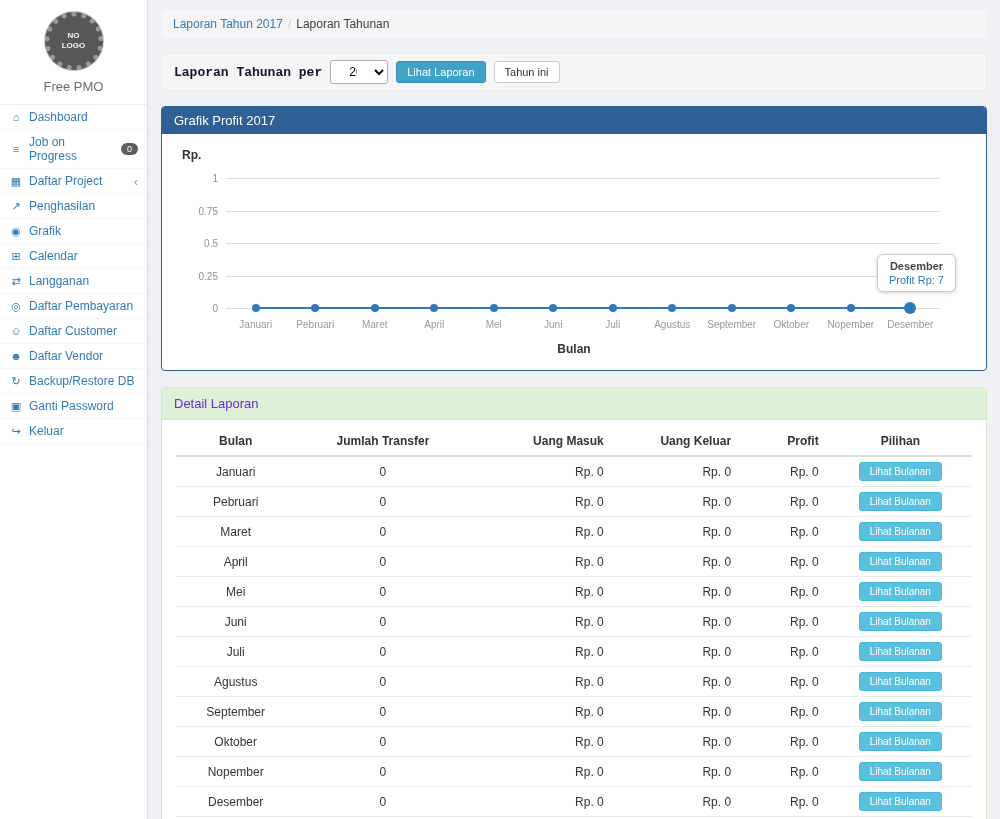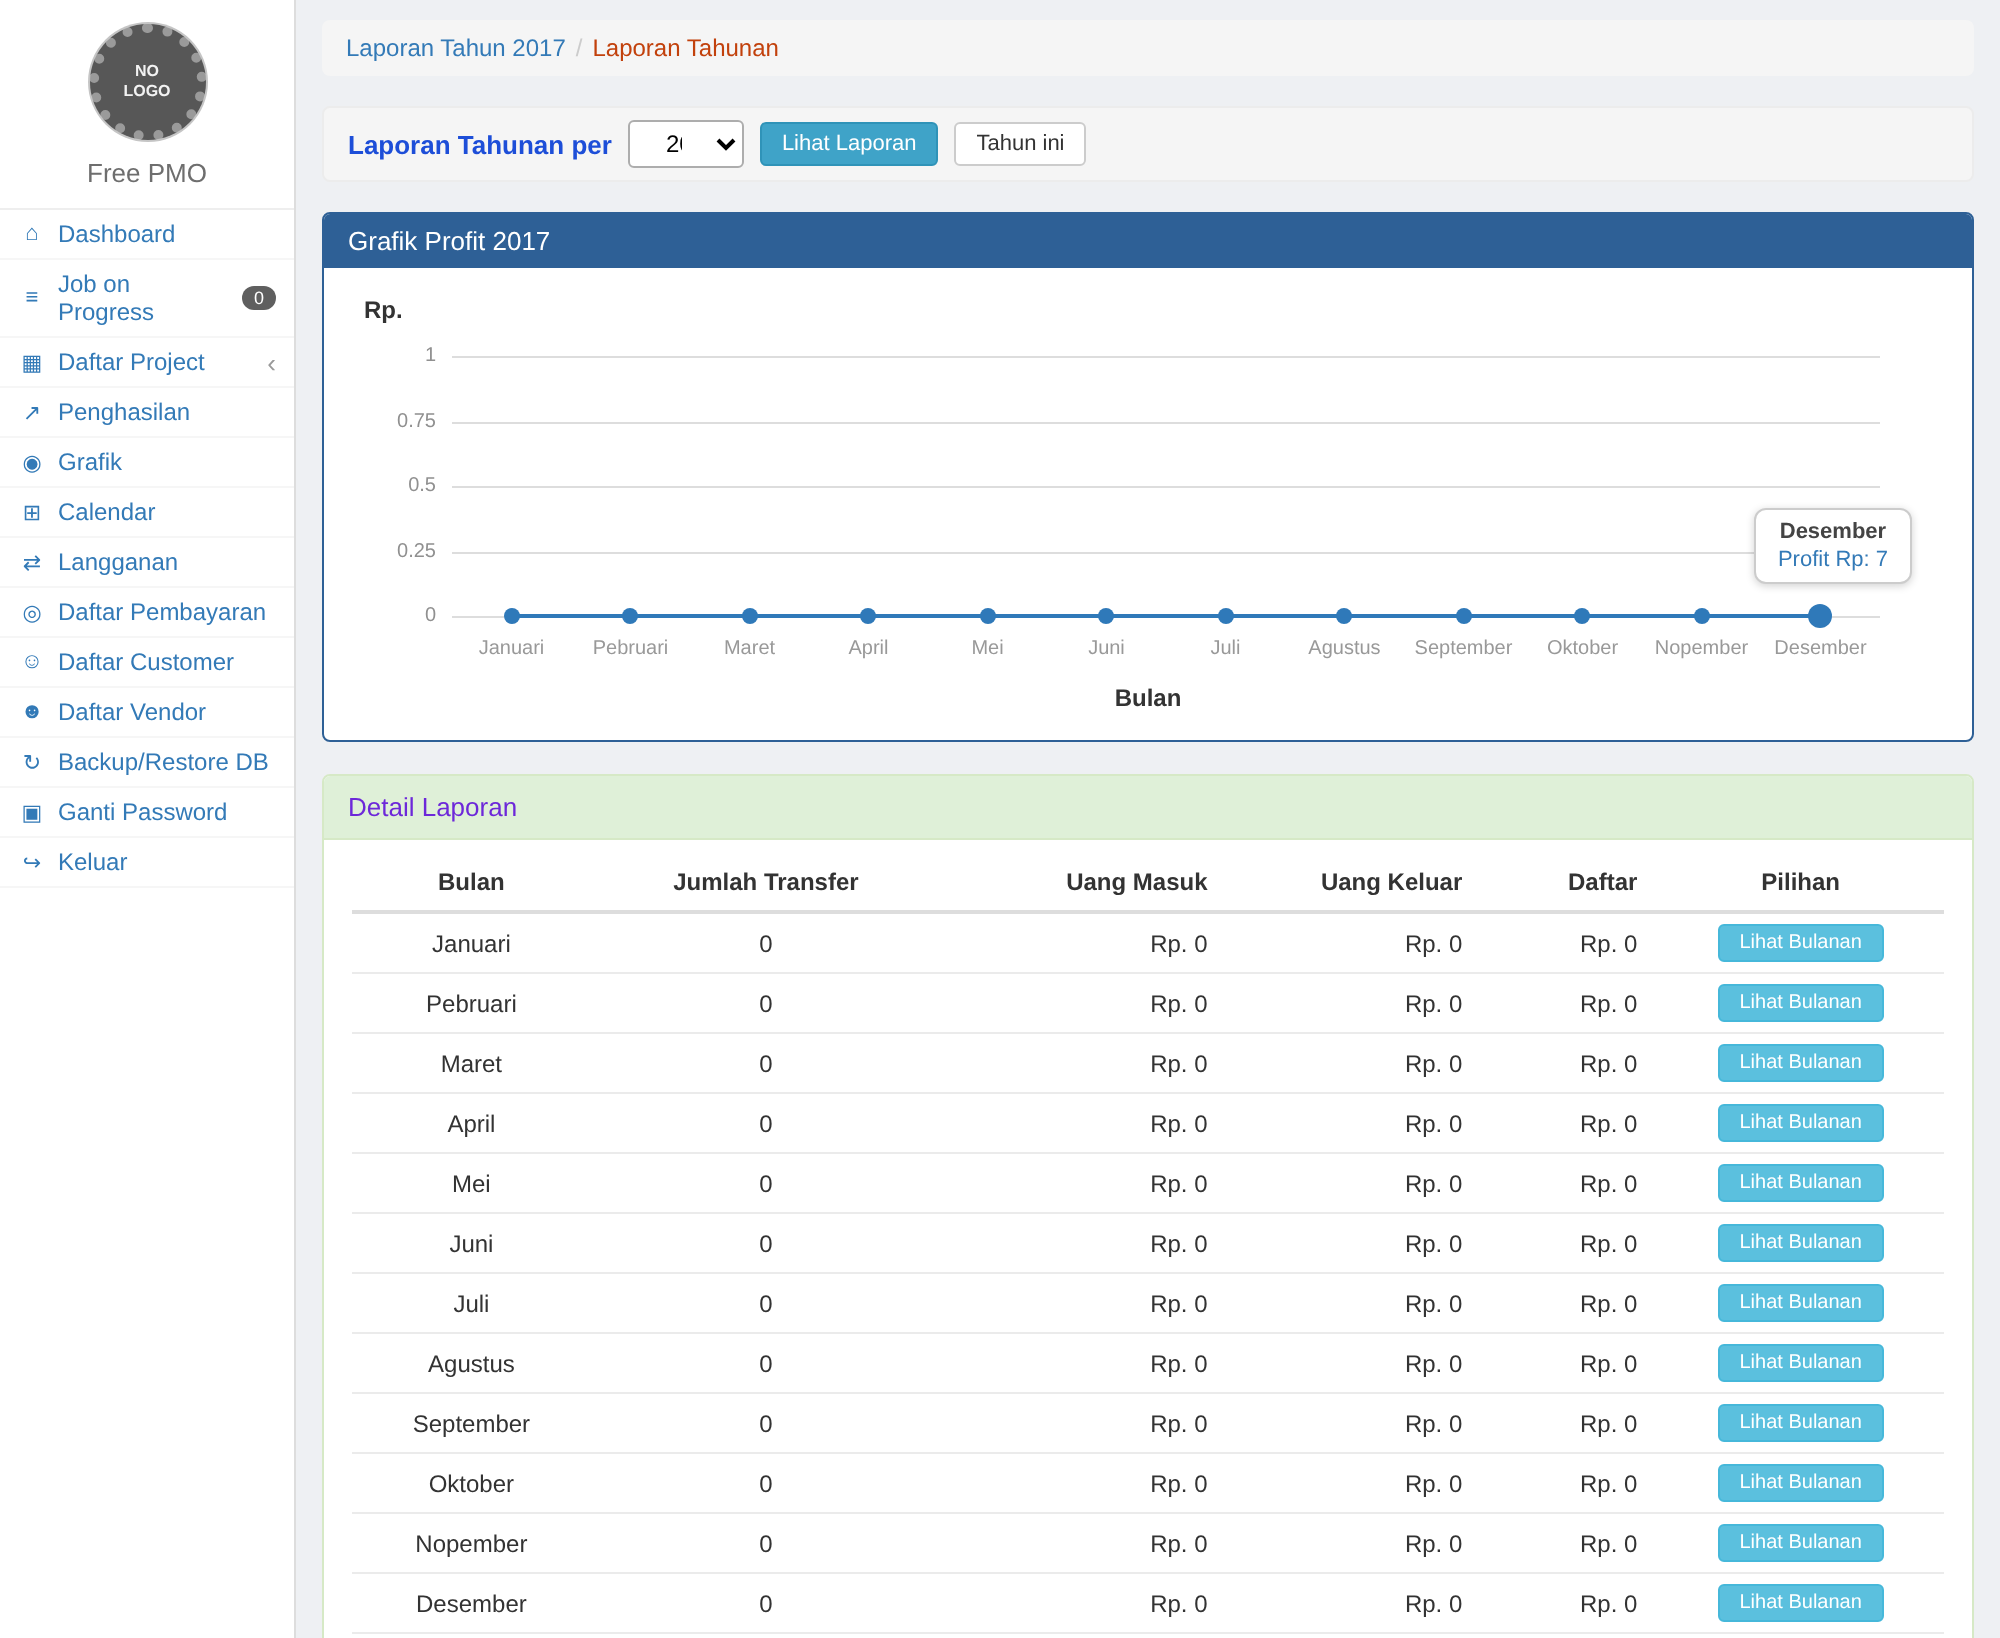--- a/index.html
+++ b/index.html
@@ -16,23 +16,23 @@
 .menu a { display:flex; align-items:center; gap:6px; padding:5px 9px; font-size:12px; color:#337ab7; text-decoration:none; border-bottom:1px solid #f6f6f6; cursor:pointer; }
 .menu .si-icon { width:14px; text-align:center; font-size:11px; flex-shrink:0; }
 .menu .badge { margin-left:auto; background:#5f5f5f; color:#fff; border-radius:9px; font-size:9px; padding:1px 6px; }
 .menu .chev { margin-left:auto; color:#9a9a9a; font-size:13px; line-height:1; }
 
 
 .content { flex:1; padding:10px 13px 0; display:flex; flex-direction:column; min-width:0; }
 .breadcrumb { background:#f5f5f5; border-radius:4px; padding:7px 12px; font-size:12px; margin-bottom:15px; }
 .breadcrumb a { color:#337ab7; text-decoration:none; cursor:pointer; }
 .breadcrumb .sep { margin:0 5px; color:#ccc; }
-.breadcrumb .cur { color:#c2410c;text-align:center; }
+.breadcrumb .cur { color:#404040;text-align:center; }
 .filterbar { background:#f5f5f5; border:1px solid #ececec; border-radius:4px; padding:6px 12px; display:flex; align-items:center; gap:8px; margin-bottom:15px; }
-.filterbar .flabel { color:#1d4ed8; font-weight:bold; font-size:13px; }
+.filterbar .flabel { color:#0f172a; font-weight:bold; font-size:13px;font-family:Liberation Mono, monospace; }
 .filterbar select { font-family:inherit; font-size:12px; padding:2px 14px; border:1px solid #adadad; border-radius:3px; background:#fff; width:58px; height:24px; cursor:pointer; }
 .btn { display:inline-block; font-size:11px; padding:4px 10px; border-radius:3px; border:1px solid transparent; cursor:pointer; font-family:inherit; }
 .btn-primary { background:#3fa3c8; border-color:#2f93b8; color:#fff; }
 .btn-default { background:#fff; border-color:#ccc; color:#333; }
 .btn-info { background:#5bc0de; border-color:#46b8da; color:#fff; font-size:10px; padding:3px 10px; }
 
 
 .panel { border-radius:4px; margin-bottom:16px; background:#fff; }
 .panel-chart { border:1px solid #2e6096; }
 .panel-chart .phead { background:#2e6096; color:#fff; padding:6px 12px; font-size:13px; border-radius:3px 3px 0 0; }
@@ -264,21 +264,21 @@
     <section class="panel panel-detail">
       <div class="phead">Detail Laporan</div>
       <div class="pbody">
         <table>
           <thead>
             <tr>
               <th class="col-c">Bulan</th>
               <th class="col-c">Jumlah Transfer</th>
               <th class="col-r">Uang Masuk</th>
               <th class="col-r">Uang Keluar</th>
-              <th class="col-r">Daftar</th>
+              <th class="col-r">Profit</th>
               <th class="col-c">Pilihan</th>
             </tr>
           </thead>
           <tbody>
 
               <tr>
                 <td class="col-c">Januari</td>
                 <td class="col-c">0</td>
                 <td class="col-r">Rp. 0</td>
                 <td class="col-r">Rp. 0</td>

